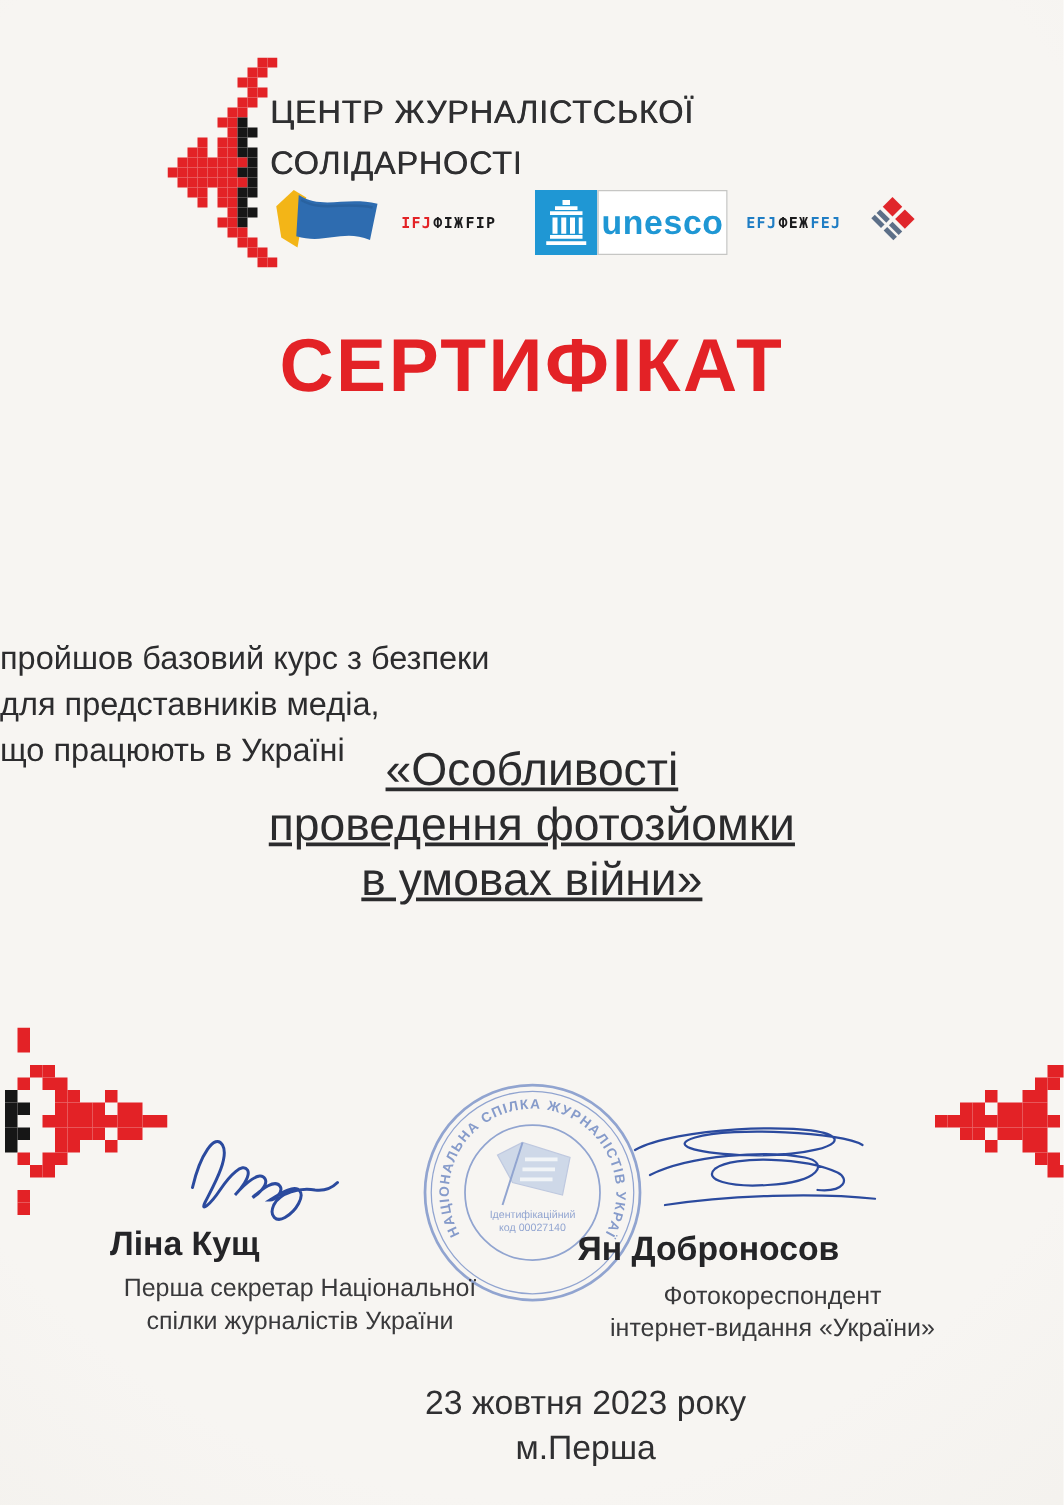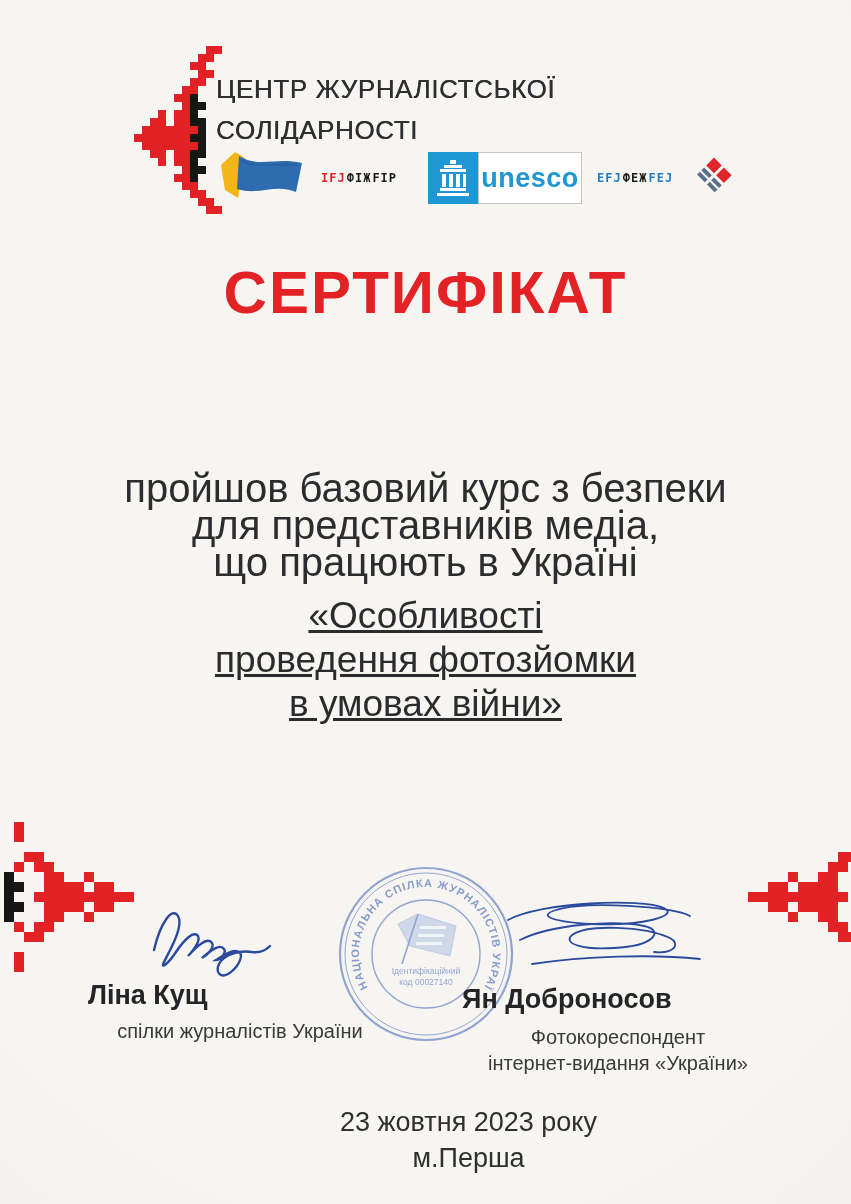--- a/index.html
+++ b/index.html
@@ -28,22 +28,22 @@
     display:flex; align-items:center; justify-content:center; }
   .unesco-label-box { width:104px; background:#ffffff; border:1px solid #c6c6c4;
     display:flex; align-items:center; justify-content:center; }
   .unesco-label-box span { color:var(--c-unesco_blue,#1f97d4); font-size:27px;
     font-weight:bold; letter-spacing:0.5px; }
   
   .cert-title { position:absolute; left:0; width:100%; top:258px; text-align:center;
     font-size:60px; font-weight:bold; letter-spacing:2px; color:var(--c-red,#e32226); }
   .recipient { position:absolute; left:0; width:100%; top:406px; text-align:center;
     font-size:45px; font-weight:bold; color:#2d2d30; }
-  .body-text { position:absolute; left:0; width:100%; top:470px; text-align:center;
-    font-size:40px; line-height:37px; color:#2c2c2e; }
+  .body-text { position:absolute; left:0; width:100%; top:508px; text-align:left;
+    font-size:26px; line-height:37px; color:#2c2c2e; }
   .course-text { position:absolute; left:0; width:100%; top:594px; text-align:center;
     font-size:37px; line-height:44px; color:#2b2b2d;text-decoration:underline; }
   
   .side-ornament { position:absolute; top:822px; }
   .side-ornament.left { left:4px; }
   .side-ornament.right { left:748px; }
   
   .sig-svg { position:absolute; }
   .sig-svg.left { left:140px; top:892px; }
   .sig-svg.right { left:492px; top:888px; }
@@ -357,20 +357,21 @@
   <span class="sig-svg right">
     <svg width="230" height="92" viewBox="0 0 230 92">
       <path d="M16,32 C48,14 150,10 172,20 C188,28 150,38 100,36 C62,34 44,28 64,22 C94,13 182,18 198,28
                M28,52 C60,36 122,32 152,38 C172,42 164,58 122,60 C92,62 70,56 80,47 C95,36 152,38 178,50 C188,55 184,66 162,64
                M40,76 C92,68 162,66 208,71" fill="none" stroke="#2b4a9e" stroke-width="1.8" stroke-linecap="round"></path>
     </svg>
   </span>
 
   <div class="sig-name left">Ліна Кущ</div>
   <div class="sig-role left">
+    <div>Перша секретар Національної</div>
     <div>спілки журналістів України</div>
   </div>
 
   <div class="sig-name right">Ян Доброносов</div>
   <div class="sig-role right">
     <div>Фотокореспондент</div>
     <div>інтернет-видання «України»</div>
   </div>
 
   <div class="footer-date">

